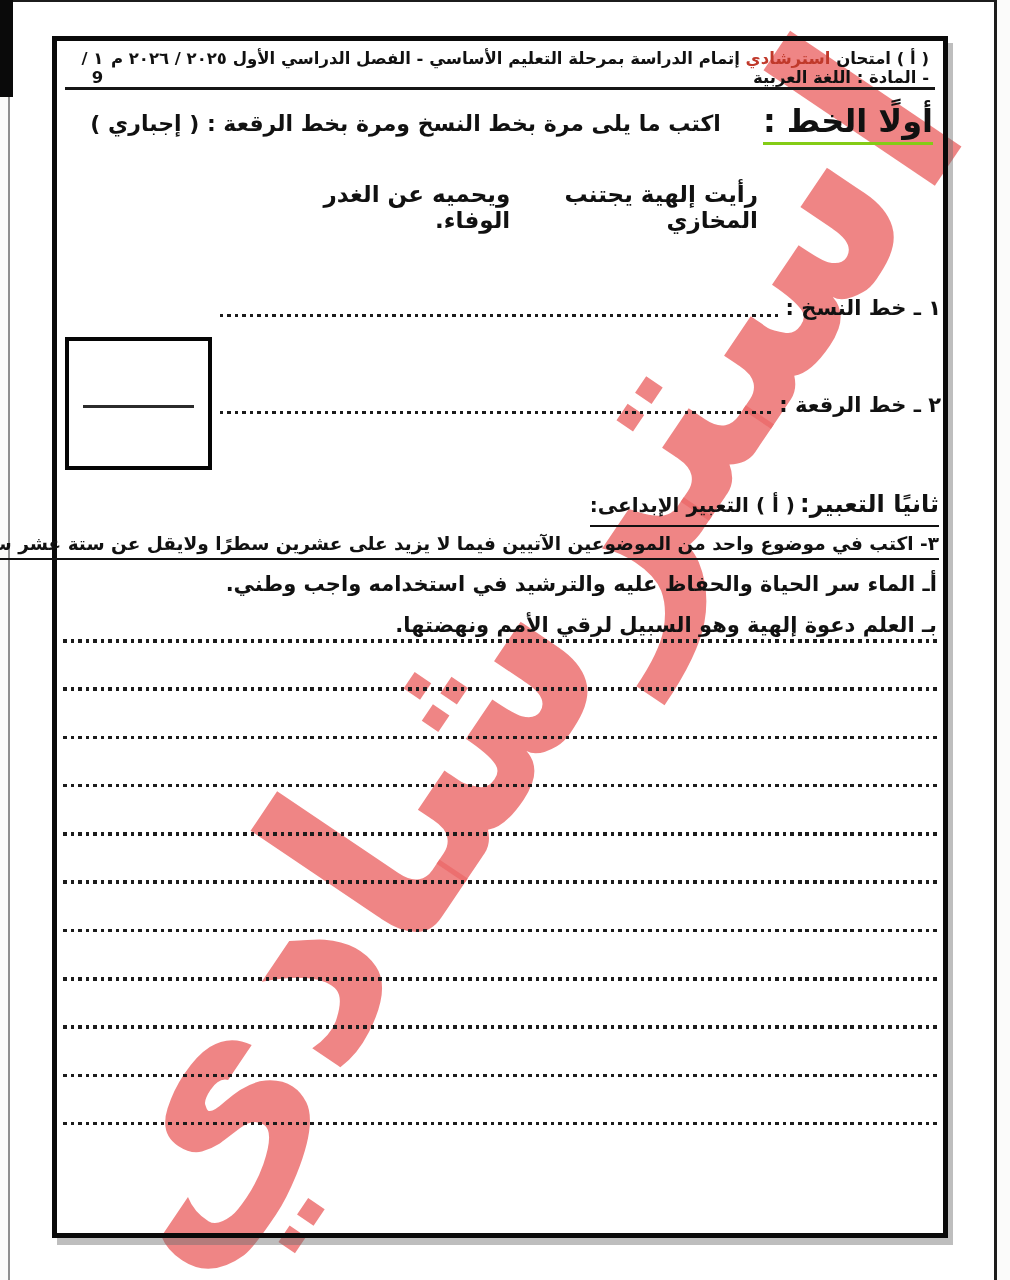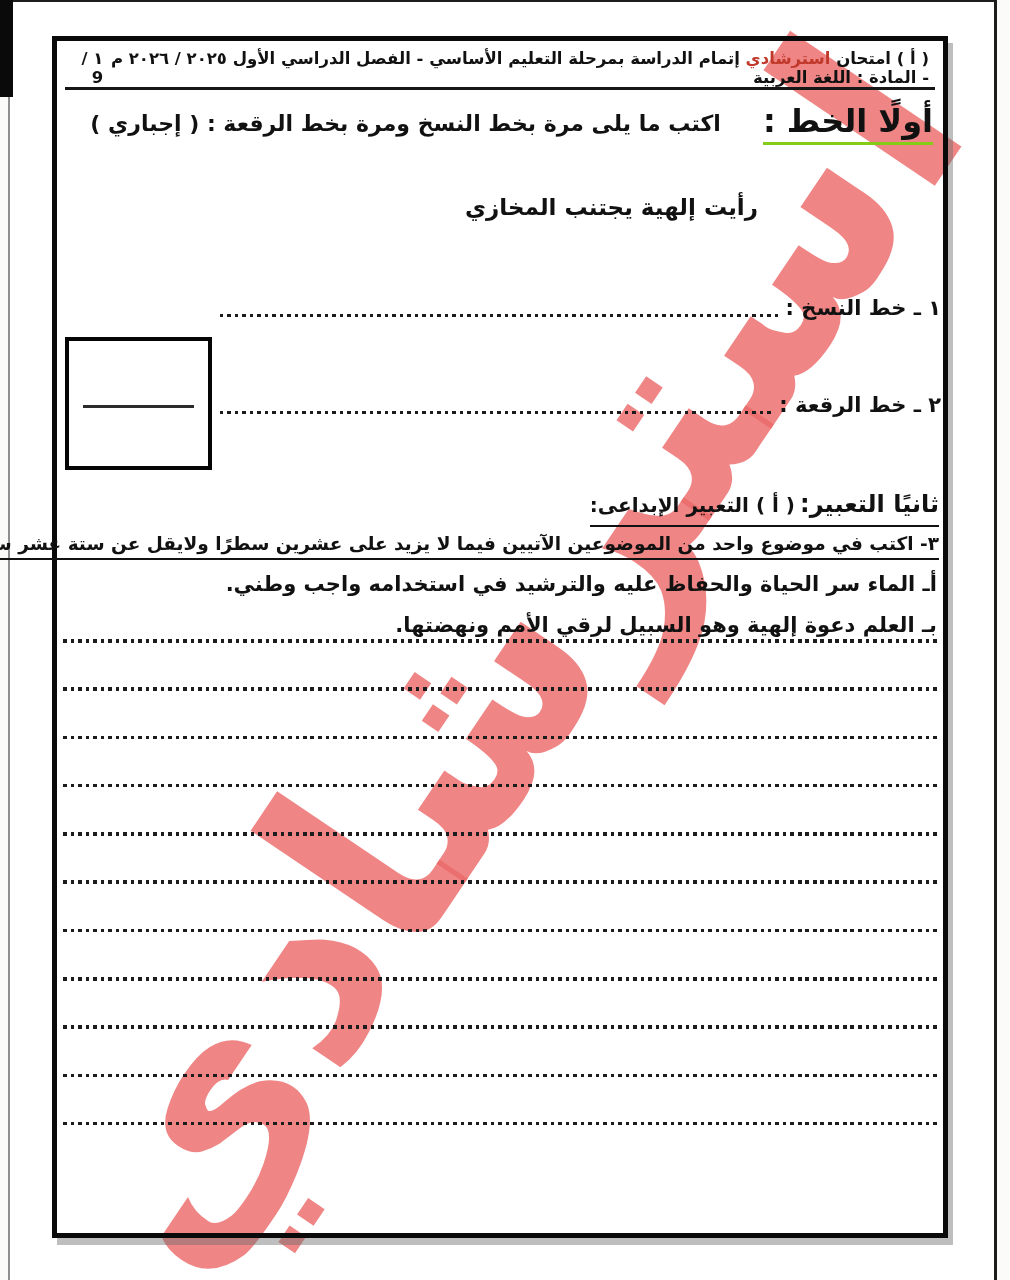--- a/index.html
+++ b/index.html
@@ -137,20 +137,21 @@
   </div>
   <div class="header-rule"></div>
 
   <div class="section1-row">
     <span class="h1-title">أولًا الخط :</span>
     <span class="h1-instr">اكتب ما يلى مرة بخط النسخ ومرة بخط الرقعة : ( إجباري )</span>
   </div>
 
   <div class="verse-row">
     <span>رأيت إلهية يجتنب المخازي</span>
+    <span>ويحميه عن الغدر الوفاء.</span>
   </div>
 
   <div class="khat-row khat-naskh">
     <span class="label">١ ـ خط النسخ :</span>
     <span class="dotfill"></span>
   </div>
 
   <div class="khat-row khat-ruqaa">
     <span class="label">٢ ـ خط الرقعة :</span>
     <span class="dotfill"></span>

